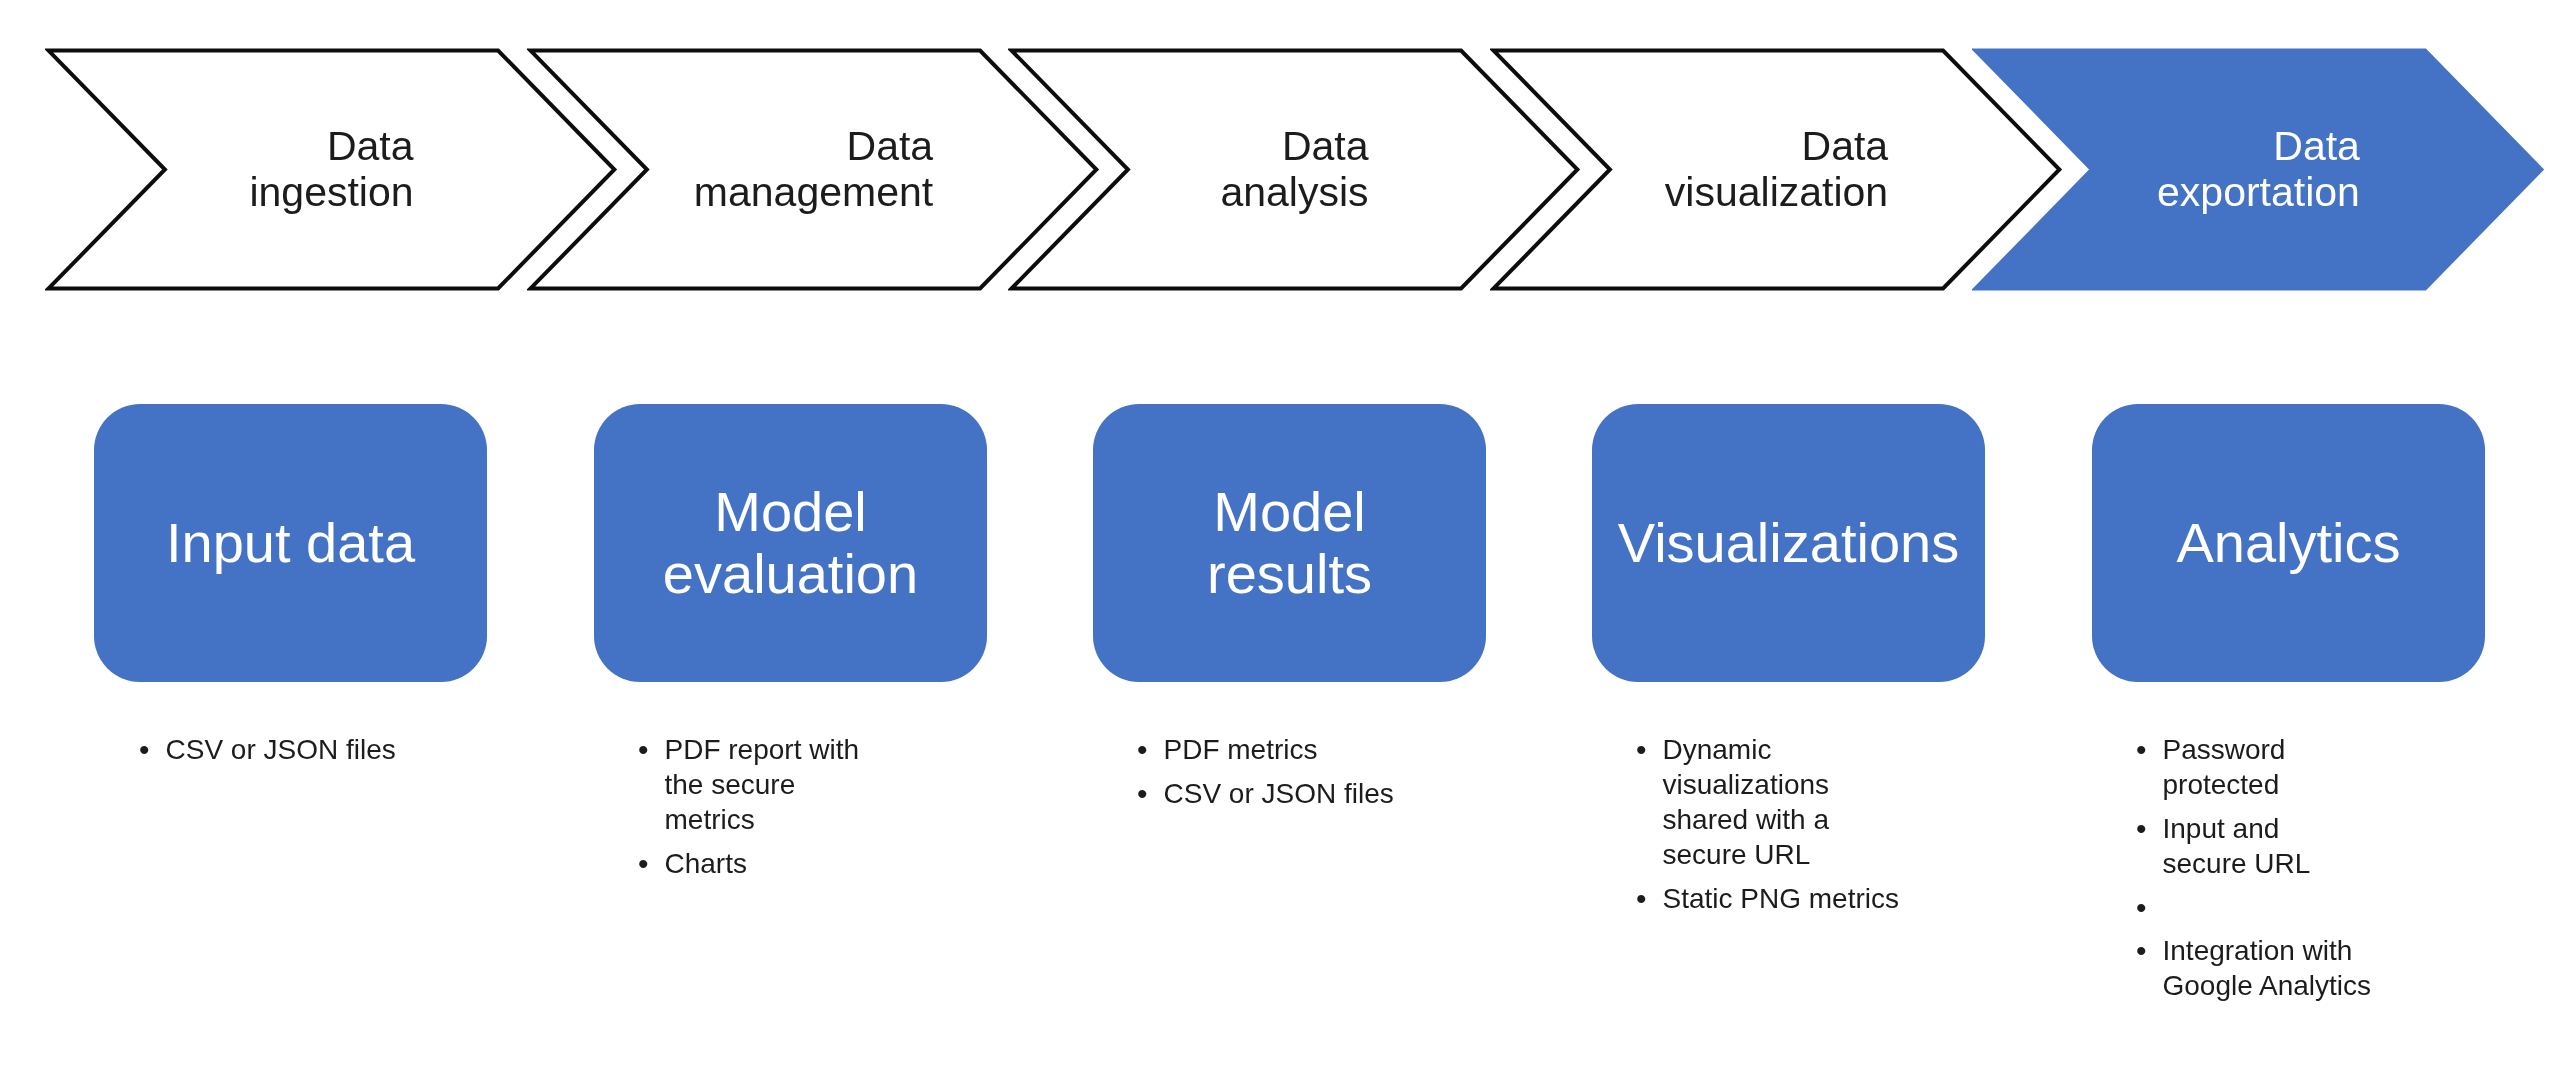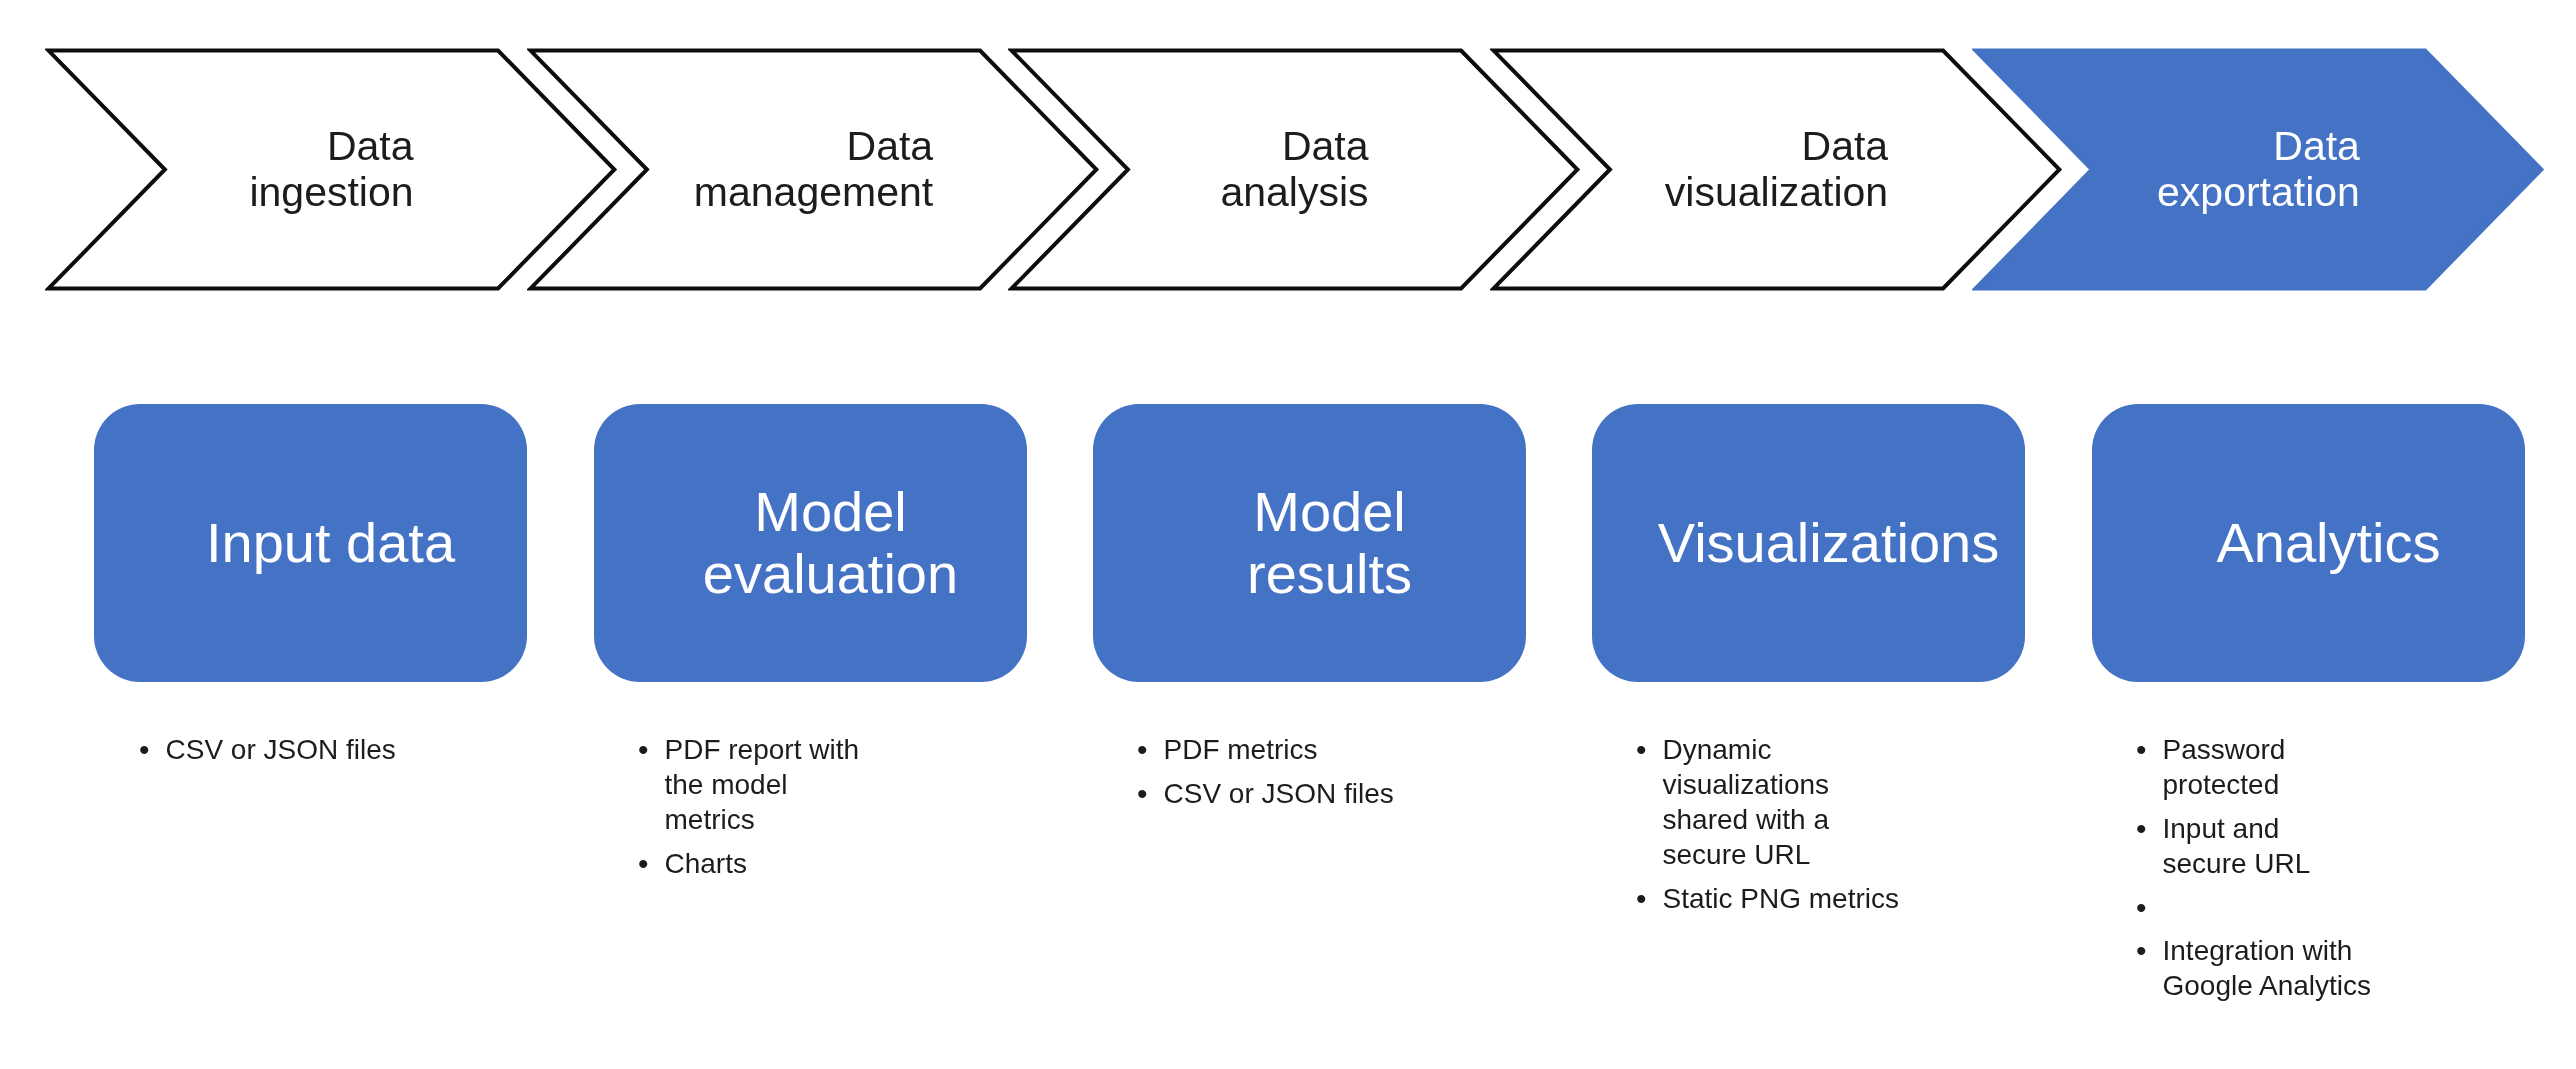--- a/index.html
+++ b/index.html
@@ -55,21 +55,20 @@
   .box {
     position: absolute;
     top: 404px;
     width: 393px;
     height: 278px;
     border-radius: 46px;
     background: var(--blue);
     display: flex;
     align-items: center;
     justify-content: center;
-    padding-left: 40px;
   }
   .box-title {
     text-align: center;
     white-space: pre-line;
     font-size: 56px;
     line-height: 1.1;
     color: var(--text-light);
   }
 
   
@@ -167,21 +166,21 @@
     <li>
       <span class="bullet-dot">•</span>
       <span class="bullet-text">CSV or JSON files</span>
     </li>
   </ul>
 
   <ul class="bullets" style="left:638px">
     <li>
       <span class="bullet-dot">•</span>
       <span class="bullet-text">PDF report with
-the model
+the secure
 metrics</span>
     </li>
     <li>
       <span class="bullet-dot">•</span>
       <span class="bullet-text">Charts</span>
     </li>
   </ul>
 
   <ul class="bullets" style="left:1137px">
     <li>

